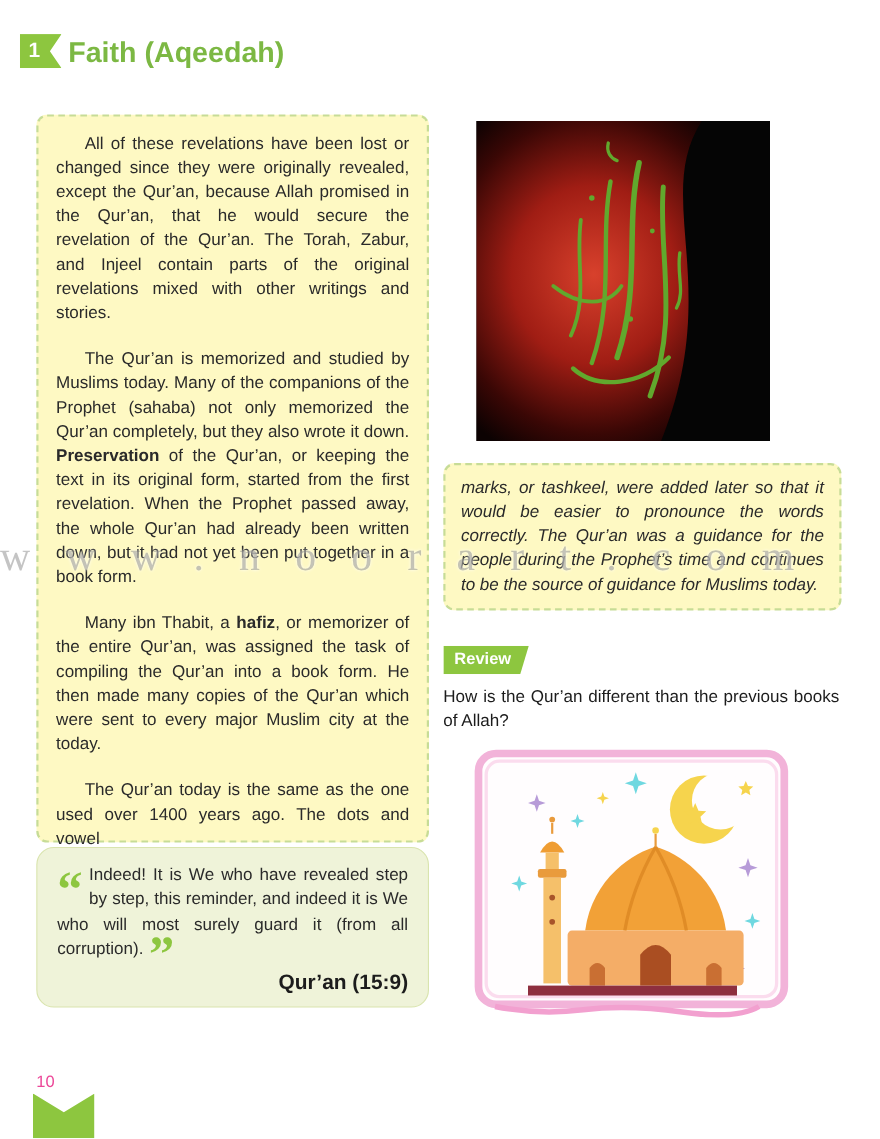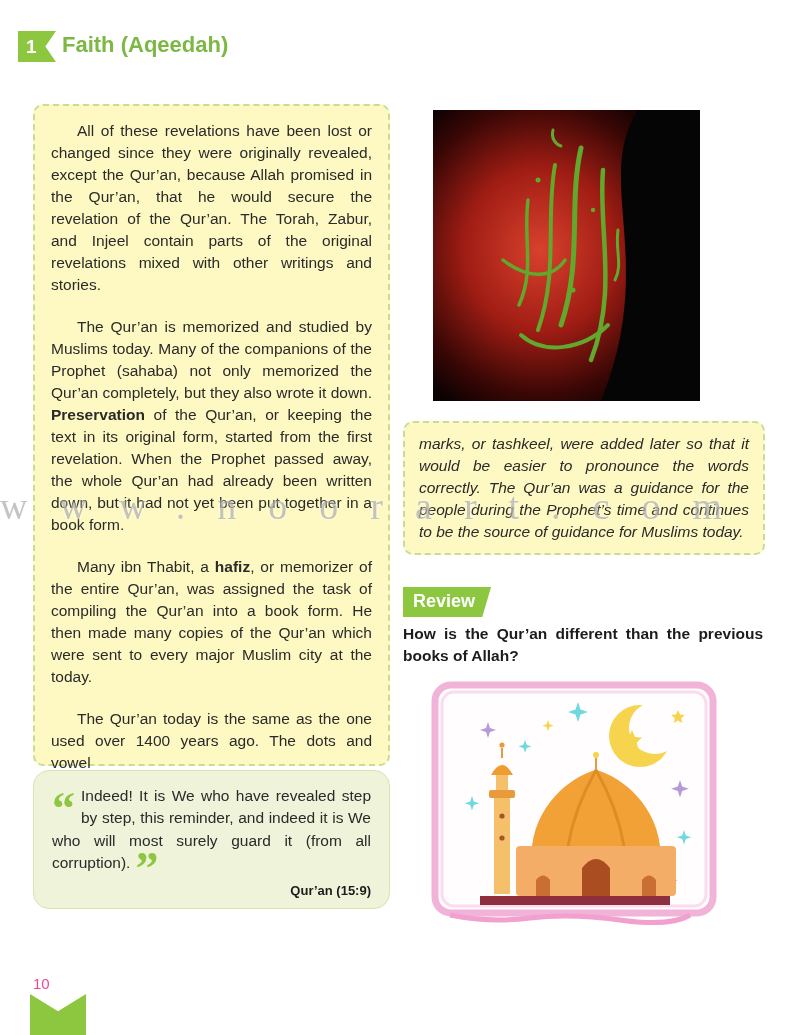--- a/index.html
+++ b/index.html
@@ -3,52 +3,52 @@
 <meta charset="utf-8">
 <style>
   html,body{margin:0;padding:0;background:#ffffff;}
   .page{position:relative;width:800px;height:1035px;background:#fff;overflow:hidden;
         font-family:"Liberation Sans","DejaVu Sans",sans-serif;color:#2a2a2a;}
 
   
   .chapter-box{position:absolute;left:18px;top:31px;width:38px;height:31px;background:#8dc63f;
     clip-path:polygon(0 0,100% 0,72% 50%,100% 100%,0 100%);
     color:#fff;font-weight:bold;font-size:19px;display:flex;align-items:center;padding-left:8px;box-sizing:border-box;}
-  .chapter-title{position:absolute;left:62px;top:32px;font-size:22px;font-weight:bold;color:#7cb843;}
+  .chapter-title{position:absolute;left:62px;top:32px;font-size:26px;font-weight:bold;color:#7cb843;}
 
   
   .text-box{border:2px dashed #c7dc96;border-radius:10px;box-sizing:border-box;background:#fef9c3;}
   .left-box{position:absolute;left:33px;top:104px;width:357px;height:662px;padding:14px 16px;}
   .right-box{position:absolute;left:403px;top:421px;width:362px;padding:10px 14px;font-style:italic;}
 
   .para{margin:0 0 20px 0;font-size:15.5px;line-height:1.42;text-align:justify;text-indent:26px;color:#2a2a2a;}
   .para:last-child{margin-bottom:12px;}
   .right-box .para{text-indent:0;margin:0;}
   .para strong{font-weight:bold;margin-top:11px;}
 
   
   .calligraphy{position:absolute;left:433px;top:110px;width:267px;height:291px;}
 
   
   .review-badge{position:absolute;left:403px;top:587px;background:#8dc63f;color:#fff;font-weight:bold;
-    font-size:18px;padding:4px 16px 5px 10px;clip-path:polygon(0 0,100% 0,90% 100%,0 100%);}
-  .question{position:absolute;left:403px;top:623px;width:360px;font-weight:bold;font-size:15.5px;
+    font-size:15px;padding:4px 16px 5px 10px;clip-path:polygon(0 0,100% 0,90% 100%,0 100%);}
+  .question{position:absolute;left:403px;top:623px;width:360px;font-weight:normal;font-size:15.5px;
     line-height:1.4;color:#1c1c1c;text-align:justify;}
 
   
   .mosque{position:absolute;left:428px;top:678px;width:292px;height:252px;}
 
   
   .quote-box{position:absolute;left:33px;top:770px;width:357px;background:#eff3d9;border:1px solid #d9e4ae;
     border-radius:16px;padding:14px 18px 10px;box-sizing:border-box;}
   .quote-mark{font-family:"Liberation Serif","DejaVu Serif",serif;color:#8dc63f;font-weight:bold;}
   .open-quote{float:left;font-size:46px;line-height:.65;margin:9px 6px 0 0;}
   .close-quote{font-size:46px;line-height:0;vertical-align:-16px;margin-left:5px;}
   .quote-text{font-size:15.5px;line-height:1.45;color:#2a2a2a;text-align:justify;}
-  .quote-attr{text-align:right;font-weight:bold;font-size:13px;margin-top:8px;color:#1c1c1c;}
+  .quote-attr{text-align:right;font-weight:bold;font-size:19px;margin-top:8px;color:#1c1c1c;}
 
   
   .page-number{position:absolute;left:33px;top:975px;font-size:15px;color:#ec4899;}
   .ribbon{position:absolute;left:30px;top:994px;width:56px;height:41px;background:#8dc63f;
     clip-path:polygon(0 0,50% 42%,100% 0,100% 100%,0 100%);}
 
   
   .watermark{position:absolute;left:0;top:484px;width:100%;text-align:left;white-space:nowrap;
     font-family:"Liberation Serif","DejaVu Serif",serif;font-size:38px;letter-spacing:32px;
     color:rgba(115,115,115,.42);text-shadow:0 0 3px rgba(255,255,255,.9);pointer-events:none;z-index:50;}

